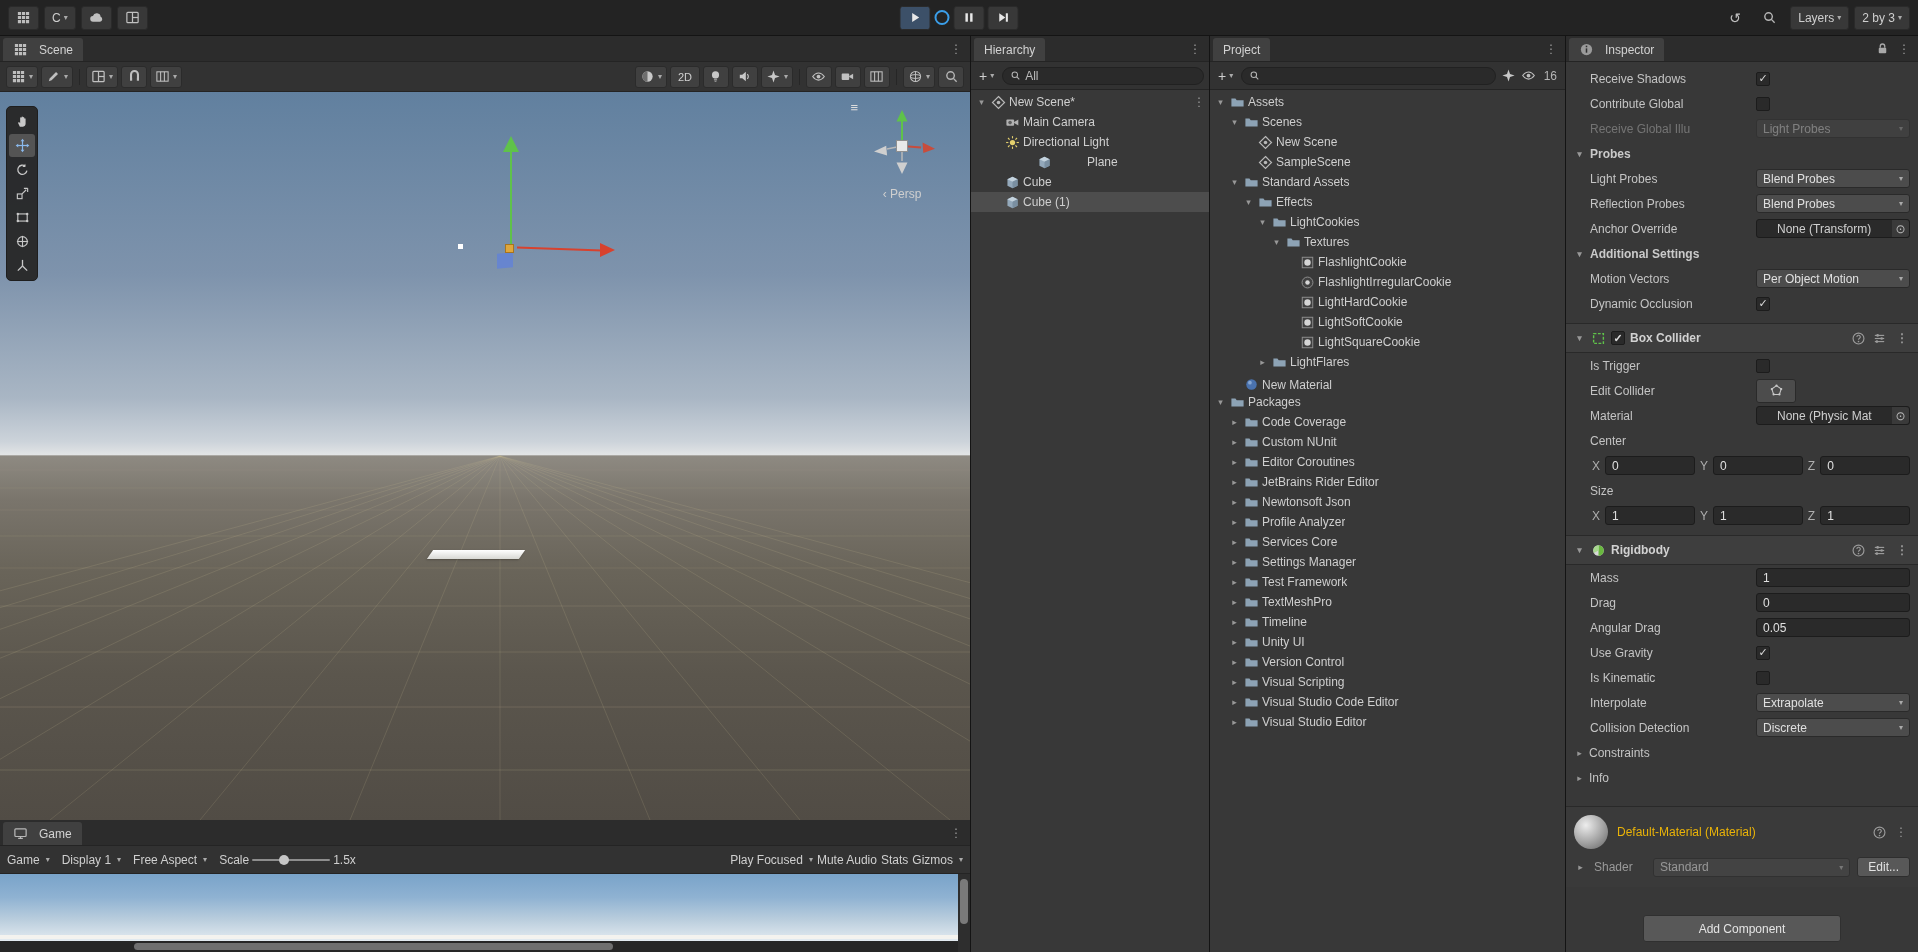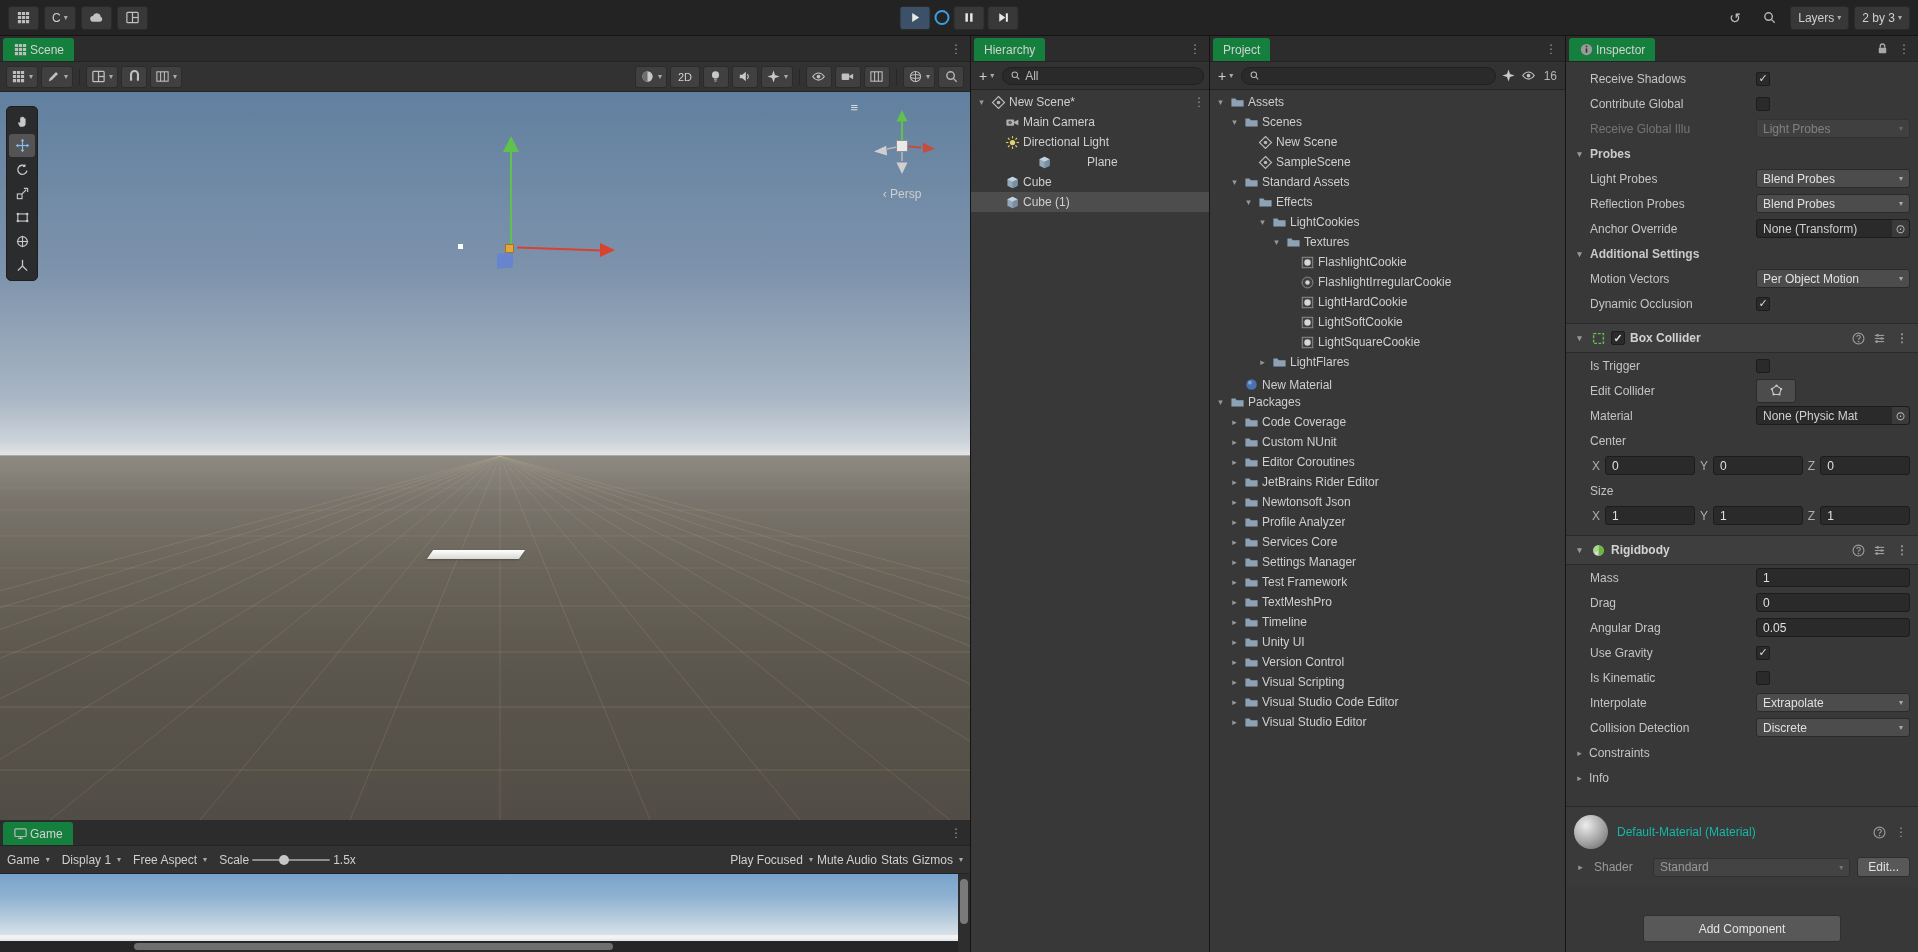--- a/index.html
+++ b/index.html
@@ -24,21 +24,21 @@
 
   
   .main{flex:1;display:flex;gap:1px;background:#141414;min-height:0}
   .col{background:#383838;display:flex;flex-direction:column;min-height:0}
   .scene-col{width:970px}
   .hier-col{width:238px}
   .proj-col{width:355px}
   .insp-col{width:352px}
 
   .tabbar{height:26px;background:#2c2c2c;border-bottom:1px solid #242424;display:flex;align-items:flex-end;flex:none}
-  .tab{height:23px;background:#15803d;border-radius:3px 3px 0 0;display:flex;align-items:center;gap:2px;padding:0 10px;margin-left:3px;color:#d2d2d2}
+  .tab{height:23px;background:#404040;border-radius:3px 3px 0 0;display:flex;align-items:center;gap:11px;padding:0 10px;margin-left:3px;color:#d2d2d2}
   .tab-icons{margin-left:auto;display:flex;align-items:center;gap:5px;padding-right:5px;height:100%}
 
   .ptoolbar{height:28px;background:#323232;border-bottom:1px solid #242424;display:flex;align-items:center;gap:5px;padding:0 5px;flex:none}
   .create-btn{display:flex;align-items:center;color:#cfcfcf;padding:0 3px}
   .plus{font-size:14px;line-height:1}
   .searchbox{flex:1;height:18px;background:#2a2a2a;border:1px solid #212121;border-radius:9px;display:flex;align-items:center;gap:4px;padding:0 7px;color:#bbb;min-width:0}
   .searchbox .icon{width:11px;height:11px}
   .count-badge{color:#b5b5b5;padding:0 3px}
 
   
@@ -91,36 +91,36 @@
   
   .insp-body{flex:1;overflow:hidden;padding-top:4px}
   .irow{height:25px;display:flex;align-items:center;padding:0 8px 0 24px;gap:20px}
   .irow.disabled{opacity:.42}
   .ilabel{width:146px;flex:none;color:#c4c4c4;white-space:nowrap;overflow:hidden}
   .ictl{flex:1;display:flex;align-items:center;min-width:0}
   .checkbox{width:14px;height:14px;background:#2a2a2a;border:1px solid #1c1c1c;border-radius:2px;display:flex;align-items:center;justify-content:center;color:#dcdcdc;font-size:11px;flex:none}
   .dropdown{flex:1;height:19px;background:#4c4c4c;border:1px solid #2a2a2a;border-radius:3px;display:flex;align-items:center;padding:0 6px;color:#e0e0e0;min-width:0}
   .ddtext{white-space:nowrap;overflow:hidden}
   .dropdown .caret{margin-left:auto}
-  .objfield{flex:1;height:19px;background:#2a2a2a;border:1px solid #1c1c1c;border-radius:3px;display:flex;align-items:center;padding-left:6px;color:#cfcfcf;min-width:0;overflow:hidden}
+  .objfield{flex:1;height:19px;background:#2a2a2a;border:1px solid #1c1c1c;border-radius:3px;display:flex;align-items:center;padding-left:20px;color:#cfcfcf;min-width:0;overflow:hidden}
   .objtext{white-space:nowrap;overflow:hidden;flex:1}
   .objpick{width:17px;height:100%;background:#3a3a3a;color:#b5b5b5;display:flex;align-items:center;justify-content:center;border-radius:0 3px 3px 0;flex:none}
   .numfield{flex:1;height:19px;background:#2a2a2a;border:1px solid #1c1c1c;border-radius:3px;display:flex;align-items:center;padding:0 6px;color:#e0e0e0;min-width:0}
   .subheader{height:25px;display:flex;align-items:center;gap:4px;padding:0 7px;font-weight:bold;color:#cacaca}
   .comp-header{height:30px;background:#3e3e3e;border-top:1px solid #292929;border-bottom:1px solid #292929;display:flex;align-items:center;gap:5px;padding:0 7px;font-weight:bold;margin-top:7px}
   .comp-title{color:#d2d2d2}
   .comp-right{margin-left:auto;display:flex;align-items:center;gap:6px}
   .vecrow{height:25px;display:flex;align-items:center;gap:5px;padding:0 8px 0 26px}
   .axis{color:#aeaeae;flex:none}
   .editbtn{width:40px;height:24px;background:#4c4c4c;border:1px solid #2a2a2a;border-radius:3px;display:flex;align-items:center;justify-content:center}
   .foldrow{height:25px;display:flex;align-items:center;gap:3px;padding:0 7px;color:#c4c4c4}
   .mat-section{margin-top:16px;border-top:1px solid #292929;background:#3a3a3a;padding:8px 8px 10px}
   .mat-head{display:flex;align-items:center;gap:9px}
   .mat-sphere{width:34px;height:34px;border-radius:50%;background:radial-gradient(circle at 35% 30%,#ededed,#a2a2a2 55%,#616161);flex:none}
-  .mat-title{color:#14b8a6;flex:1;white-space:nowrap;overflow:hidden}
+  .mat-title{color:#eab308;flex:1;white-space:nowrap;overflow:hidden}
   .mat-right{display:flex;align-items:center;gap:5px}
   .shader-row{display:flex;align-items:center;gap:7px;margin-top:8px}
   .shader-lbl{color:#9a9a9a;width:52px}
   .shader-dd{flex:1;opacity:.55}
   .edit-btn{height:20px;background:#585858;border:1px solid #2e2e2e;border-radius:3px;padding:0 10px;color:#e2e2e2;display:flex;align-items:center;flex:none}
   .add-comp-wrap{display:flex;justify-content:center;margin-top:28px}
   .add-comp{width:198px;height:27px;background:#585858;border:1px solid #303030;border-radius:3px;color:#e4e4e4;display:flex;align-items:center;justify-content:center}
 </style>
 </head>
 <body>

